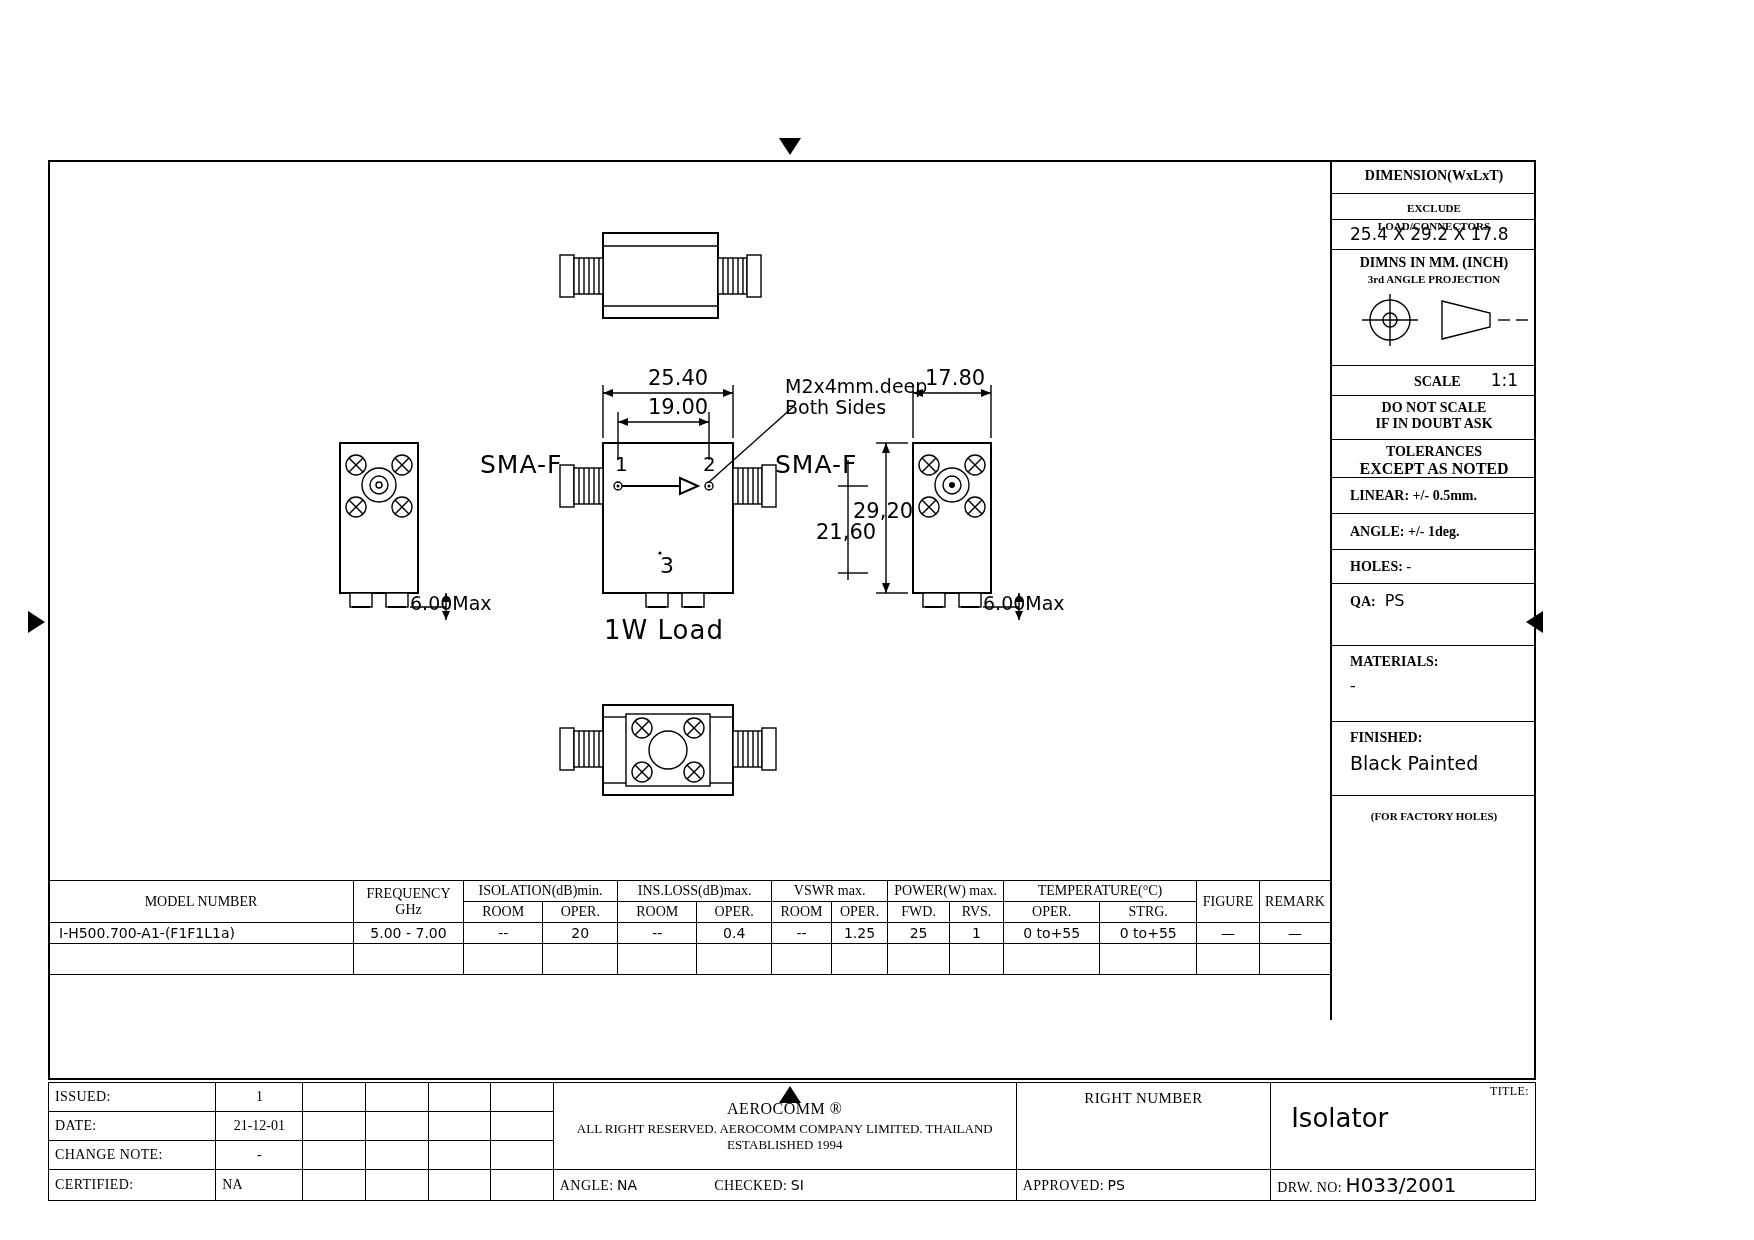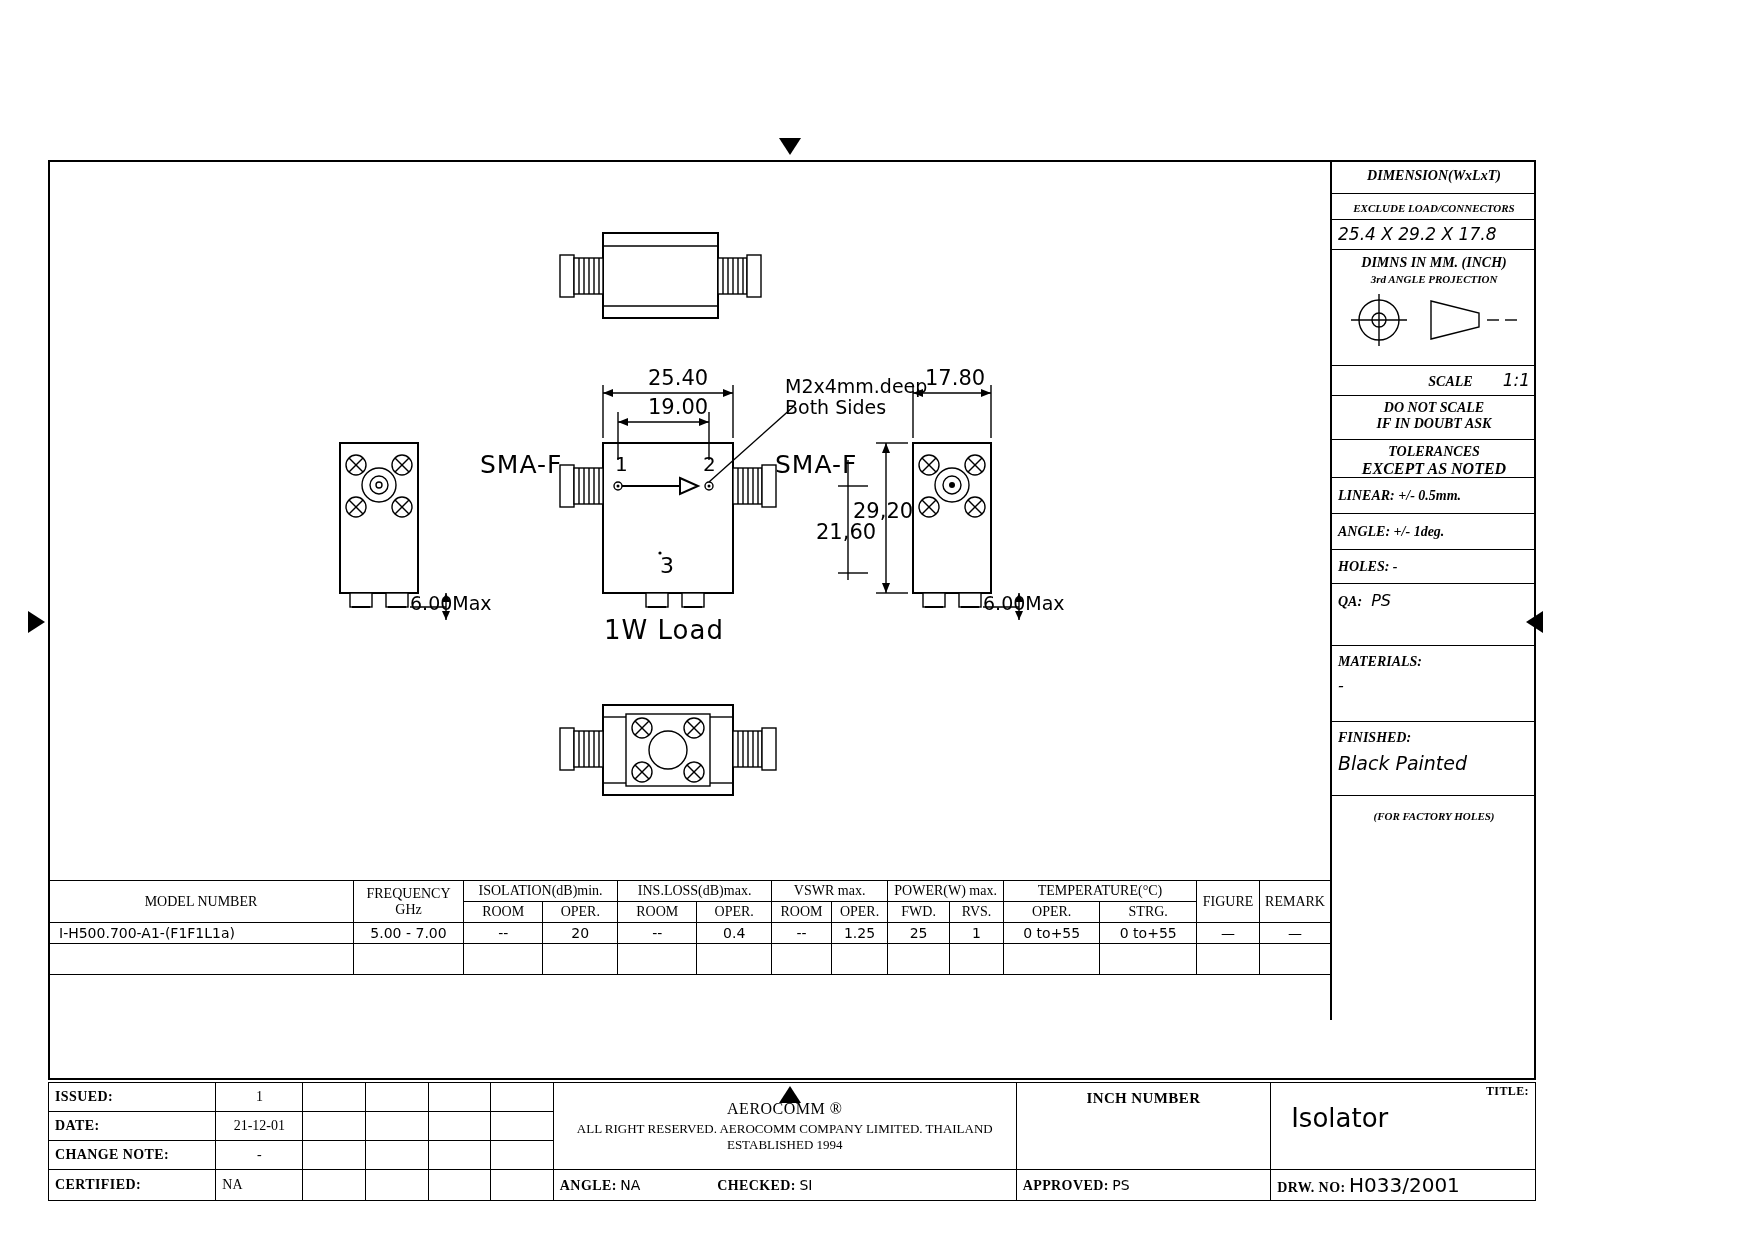--- a/index.html
+++ b/index.html
@@ -19,37 +19,37 @@
   .ln{stroke:#000;fill:none;}
   .th1{stroke-width:1.4;}
   .th2{stroke-width:2;}
   .fillw{fill:#fff;}
 
   .txt{position:absolute;font-family:"DejaVu Sans",sans-serif;}
   .hand{font-family:"DejaVu Sans",sans-serif;}
 
   
   .infocol{position:absolute;left:1330px;top:160px;width:206px;height:860px;border-left:2px solid #000;box-sizing:border-box;}
-  .ibox{border-bottom:1.6px solid #000;box-sizing:border-box;padding:3px 6px;text-align:center;font-style:italic;}
+  .ibox{border-bottom:1.6px solid #000;box-sizing:border-box;padding:3px 18px;text-align:center;}
   .ibox .b{font-weight:bold;}
   .mid{font-size:14px;}
 
   
   .spec{position:absolute;left:48px;top:880px;width:1147px;}
   table{border-collapse:collapse;}
   .spec table{width:1283px;}
   .spec th,.spec td{border:1.5px solid #000;text-align:center;font-family:"Liberation Serif",serif;font-size:14px;padding:2px 2px;}
   .spec td.model{font-family:"DejaVu Sans",sans-serif;font-size:14px;text-align:left;padding-left:10px;}
   .spec td.val{font-family:"DejaVu Sans",sans-serif;font-size:14px;}
 
   
   .tblock{position:absolute;left:48px;top:1082px;width:1488px;height:108px;}
   .tblock table{width:1488px;height:108px;}
   .tblock td{border:1.5px solid #000;font-size:14px;padding:1px 6px;font-family:"Liberation Serif",serif;}
-  .lab{font-weight:bold;letter-spacing:.4px;}
+  .lab{font-weight:normal;letter-spacing:.4px;}
   .hw{font-family:"DejaVu Sans",sans-serif;}
   .ctr{text-align:center;}
 </style>
 </head>
 <body>
 
 <div id="sheet">
 
   <div class="tri tri-down" style="left:779px;top:138px;"></div>
   <div class="tri tri-up" style="left:779px;top:1086px;"></div>
@@ -399,21 +399,21 @@
         <td style="width:48px;">&nbsp;</td>
         <td style="width:48px;">&nbsp;</td>
         <td style="width:48px;">&nbsp;</td>
         <td style="width:48px;">&nbsp;</td>
         <td rowspan="3" style="width:438px;text-align:center;vertical-align:middle;">
           <div style="font-size:16px;letter-spacing:.5px;">AEROCOMM ®</div>
           <div style="font-size:13px;margin-top:3px;">ALL RIGHT RESERVED.  AEROCOMM COMPANY LIMITED.  THAILAND</div>
           <div style="font-size:13px;">ESTABLISHED 1994</div>
         </td>
         <td rowspan="3" style="width:235px;text-align:center;vertical-align:top;">
-          <div class="lab" style="margin-top:6px;font-size:15px;">INCH NUMBER</div>
+          <div class="lab" style="margin-top:6px;font-size:15px;">RIGHT NUMBER</div>
           <div class="hw" style="font-size:16px;margin-top:6px;"></div>
         </td>
         <td rowspan="3" style="width:245px;vertical-align:top;">
           <div class="lab" style="font-size:12px;text-align:right;">TITLE:</div>
           <div class="hw" style="font-size:26px;margin-top:4px;margin-left:14px;">Isolator</div>
         </td>
       </tr>
       <tr>
         <td class="lab" style="height:26px;">DATE:</td>
         <td class="hw ctr">21-12-01</td>

